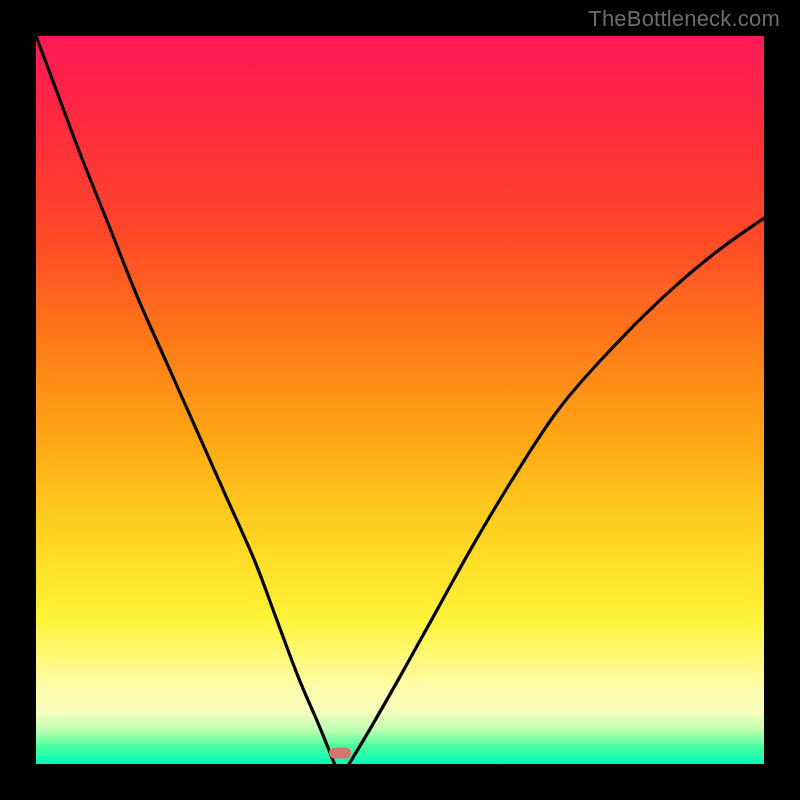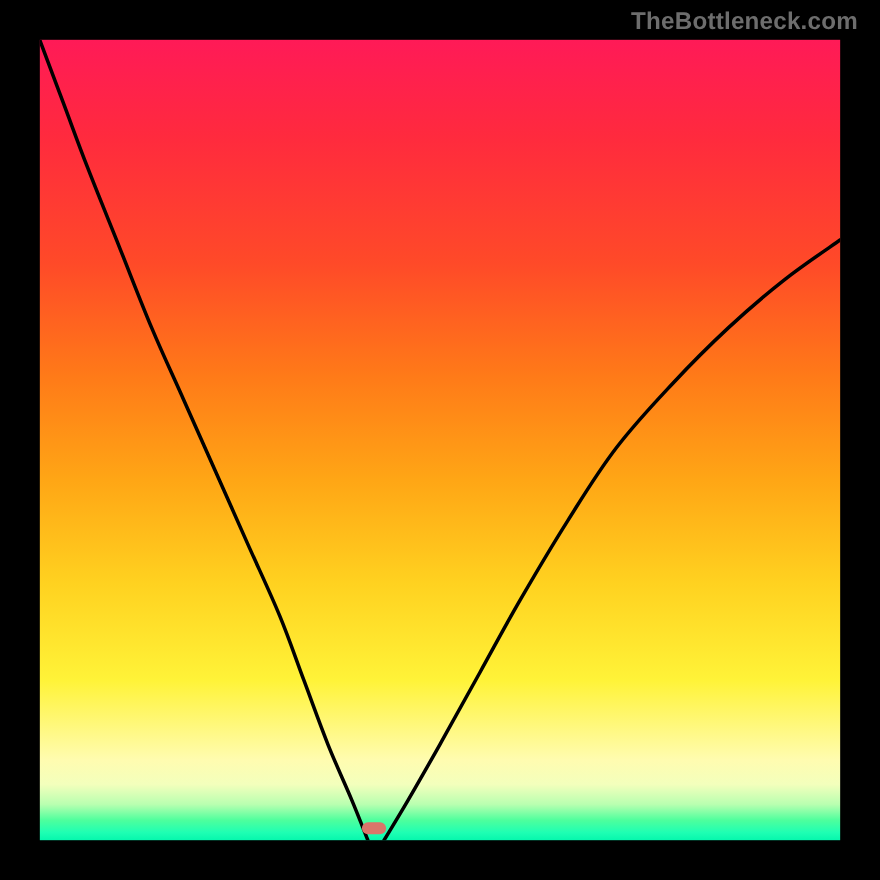--- a/index.html
+++ b/index.html
@@ -62,21 +62,21 @@
     background: #d9756a;
     
     transform: translate(-50%, -50%);
   }
   .watermark {
     position: absolute;
     top: 6px;
     right: 20px;
     color: #6d6d6d;
     font-size: 22px;
-    font-weight: 700;
+    font-weight: 400;
     letter-spacing: 0.2px;
     user-select: none;
   }
 </style>
 </head>
 <body>
 
 <div class="frame">
 
   <div class="plot-wrap">

